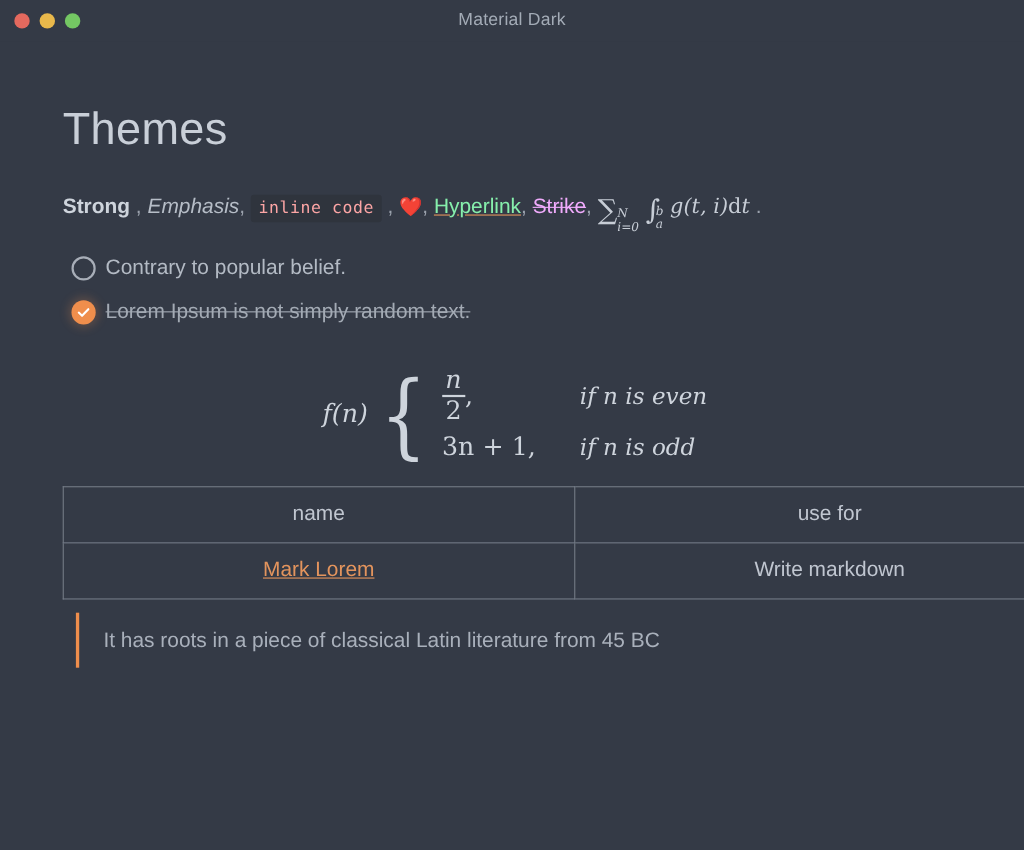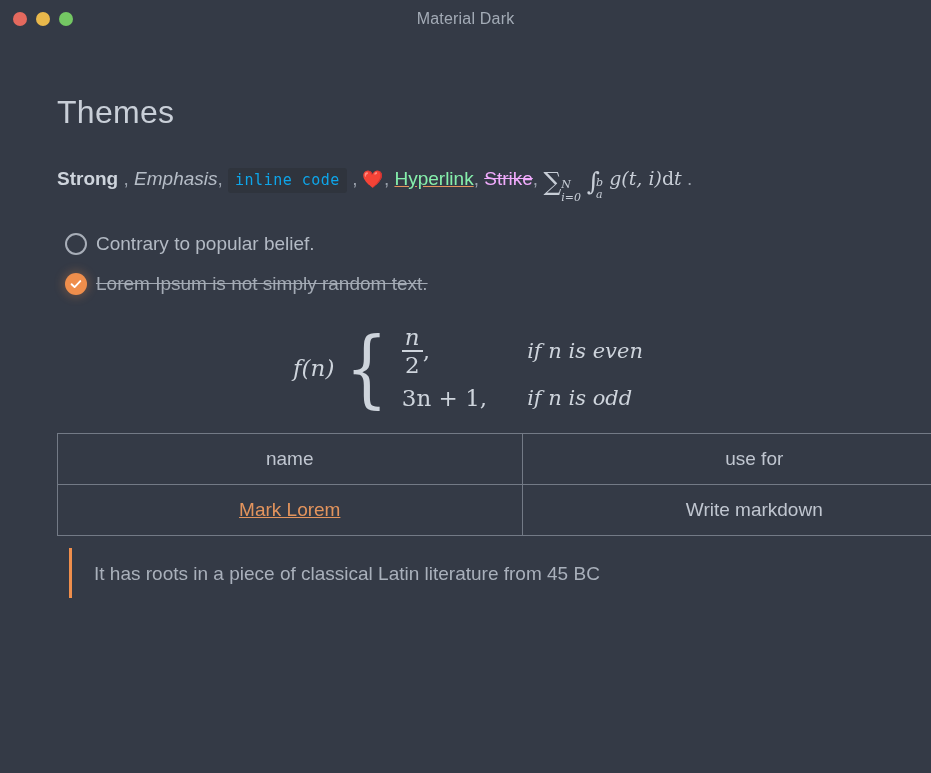--- a/index.html
+++ b/index.html
@@ -47,42 +47,42 @@
     color: #a3abb6;
     letter-spacing: .2px;
     pointer-events: none;
   }
 
   
   .doc {
     padding: 56px 52px 0 57px;
   }
   h1.page-title {
-    font-size: 32px;
+    font-size: 41px;
     font-weight: 400;
     color: #c9cfd8;
     margin: 0 0 34px 0;
     letter-spacing: .3px;
   }
 
   
   .inline-row {
     font-size: 19px;
     line-height: 1.4;
     color: #aeb5bf;
     margin: 0 0 12px 0;
     white-space: nowrap;
   }
   .t-strong { font-weight: bold; color: #ced4dc; }
   .t-em { font-style: italic; color: #b6bdc7; }
   .t-code {
     font-family: "DejaVu Sans Mono", monospace;
     font-size: 15px;
     background: #2f343d;
-    color: #0ea5e9;
+    color: #fca5a5;
     padding: 3px 7px 4px 7px;
     border-radius: 3px;
     letter-spacing: .5px;
   }
   .t-heart { font-size: 17px; }
   .t-link {
     color: #86efac;
     text-decoration: underline;
     text-decoration-color: #e3945d;
   }
@@ -112,21 +112,21 @@
     line-height: 1.05;
     font-style: italic;
     vertical-align: -1px;
     margin-left: -4px;
   }
 
   
   .tasklist { margin: 4px 0 0 8px; }
   .task {
     display: flex;
-    align-items: flex-end;
+    align-items: center;
     gap: 9px;
     height: 40px;
   }
   .cb-outer {
     width: 22px;
     height: 22px;
     border-radius: 50%;
     flex: 0 0 auto;
     box-sizing: border-box;
     display: flex;

